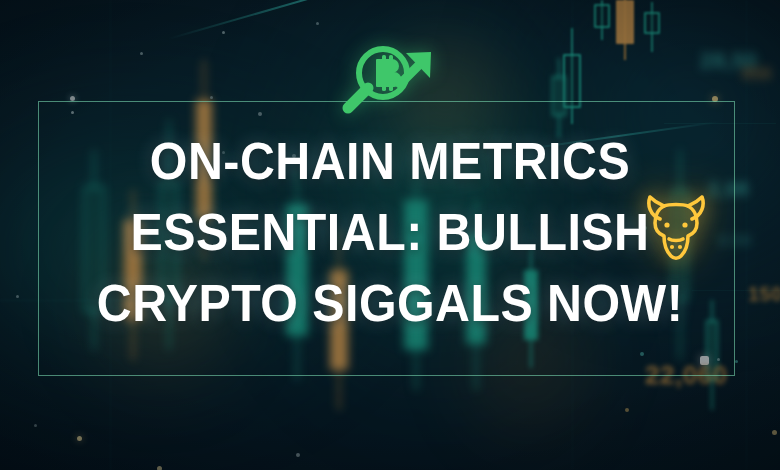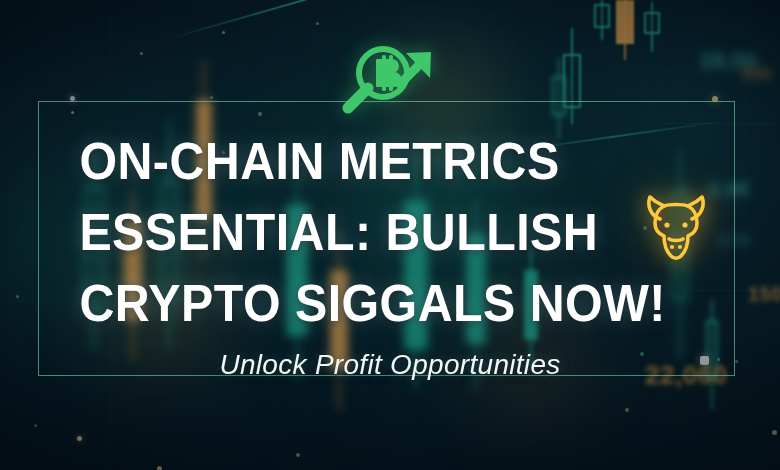--- a/index.html
+++ b/index.html
@@ -105,21 +105,21 @@
     filter:drop-shadow(0 0 9px rgba(60,210,120,.45));
   }
   .icon-bull{
     position:absolute;left:636px;top:189px;width:80px;height:76px;
     filter:drop-shadow(0 0 10px rgba(255,200,60,.70)) drop-shadow(0 0 22px rgba(255,180,30,.45));
   }
 
   
   .headline{
     position:absolute;left:0;right:0;top:126px;
-    text-align:left;
+    text-align:center;
     padding:0 56px;
     z-index:6;
   }
   .hl-line{
     display:block;
     color:#ffffff;
     font-family:"Liberation Sans Narrow","Liberation Sans", sans-serif;
     font-weight:700;
     font-size:52px;
     line-height:71px;
@@ -313,15 +313,14 @@
       </g>
     </svg>
   </div>
 
   <div class="headline">
     <span class="hl-line">ON-CHAIN METRICS</span>
     <span class="hl-line">ESSENTIAL: BULLISH</span>
     <span class="hl-line">CRYPTO SIGGALS NOW!</span>
   </div>
 
-  <div class="subtitle">Unlock Profit Opportunities</div>
 
 </div>
 
 </body></html>

